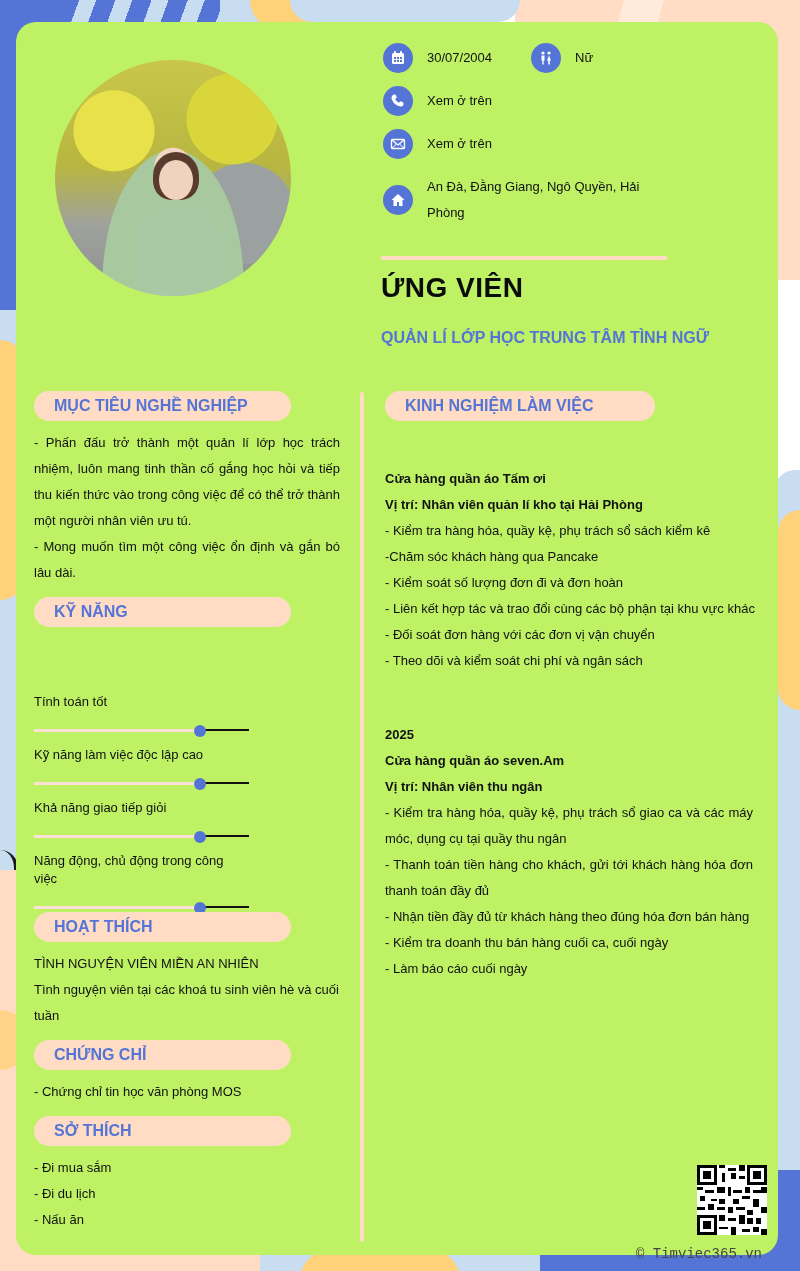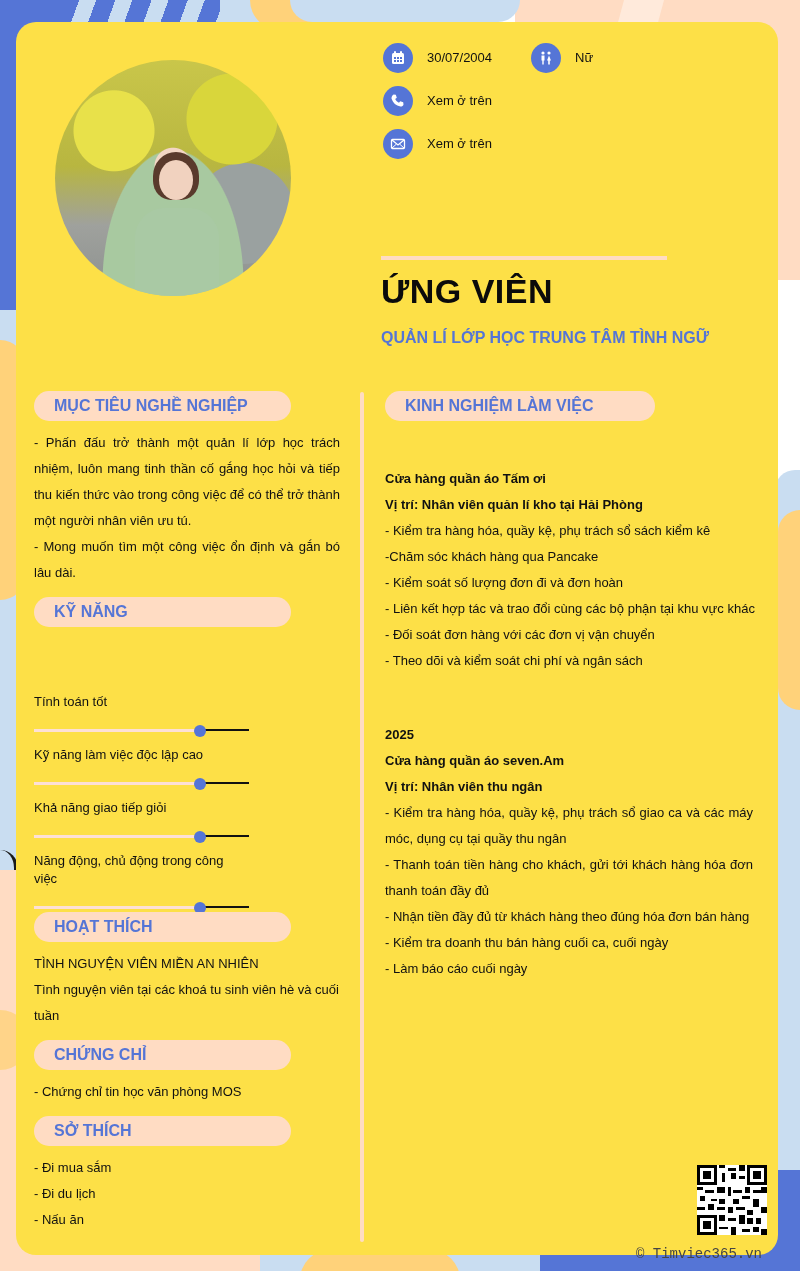--- a/index.html
+++ b/index.html
@@ -29,21 +29,21 @@
   .b-lightblue-right { left: 775px; top: 470px; width: 25px; height: 801px; background: #c9ddf1; border-radius: 20px 0 0 0; }
   .b-yellow-right { left: 778px; top: 510px; width: 22px; height: 200px; background: #ffd27a; border-radius: 30px 0 0 30px; }
   .b-blue-bottom-right { left: 540px; top: 1170px; width: 260px; height: 101px; background: #5575d6; border-radius: 80px 0 0 0; }
   .b-lightblue-bottom { left: 260px; top: 1230px; width: 320px; height: 41px; background: #c9ddf1; }
   .b-yellow-bottom { left: 300px; top: 1250px; width: 160px; height: 30px; background: #ffd27a; border-radius: 80px 80px 0 0; }
   .b-peach-bottom { left: 0; top: 1240px; width: 270px; height: 31px; background: #ffdcc3; }
 
   
   .card {
     position: absolute; left: 16px; top: 22px; width: 762px; height: 1233px;
-    background: #fde047; border-radius: 20px;
+    background: #bef264; border-radius: 20px;
   }
   .avatar {
     position: absolute; left: 39px; top: 38px; width: 236px; height: 236px; border-radius: 50%;
     overflow: hidden;
     background:
       radial-gradient(circle at 50% 45%, #f3d6c4 0 18px, transparent 19px),
       radial-gradient(ellipse at 50% 95%, #a8c9a0 0 70px, transparent 71px),
       radial-gradient(circle at 25% 30%, #e8e14a 0 40px, transparent 41px),
       radial-gradient(circle at 75% 25%, #d9d63b 0 45px, transparent 46px),
       radial-gradient(circle at 80% 65%, #9aa1a0 0 50px, transparent 51px),
@@ -56,21 +56,21 @@
   
   .contact-row { position: absolute; display: flex; align-items: center; font-size: 13px; color: #111; }
   .icon-circle {
     width: 30px; height: 30px; border-radius: 50%; background: #5575d6; color: #fff;
     display: flex; align-items: center; justify-content: center; flex: 0 0 30px;
   }
   .icon-circle svg { width: 16px; height: 16px; fill: #fff; }
   .contact-text { margin-left: 14px; line-height: 26px; }
 
   .name-line { position: absolute; left: 365px; top: 234px; width: 286px; height: 4px; background: #ffdcc3; }
-  .name { position: absolute; left: 365px; top: 250px; font-size: 34px; font-weight: 700; letter-spacing: .5px; color: #0b0b0b; }
+  .name { position: absolute; left: 365px; top: 250px; font-size: 28px; font-weight: 700; letter-spacing: .5px; color: #0b0b0b; }
   .job-title { position: absolute; left: 365px; top: 307px; font-size: 16px; font-weight: 700; color: #5575d6; }
 
   .divider { position: absolute; left: 344px; top: 370px; width: 4px; height: 850px; background: #ffdcc3; border-radius: 2px; }
 
   
   .sec-head {
     position: absolute; height: 30px; width: 257px; border-radius: 15px; background: #ffdcc3;
     color: #5575d6; font-weight: 700; font-size: 16px; line-height: 30px; padding-left: 20px;
   }
   .para { position: absolute; font-size: 13px; line-height: 26px; color: #111; }
@@ -162,20 +162,31 @@
   </div>
   <div class="contact-row" style="left:367px; top:107px;">
     <span class="icon-circle">
       <svg viewBox="0 0 16 16">
           <rect x="1.5" y="3.5" width="13" height="9" rx="1" fill="none" stroke="#fff" stroke-width="1.3"></rect>
           <path d="M2 4l6 5 6-5" fill="none" stroke="#fff" stroke-width="1.3"></path>
           <path d="M2 12l4.5-4M14 12l-4.5-4" stroke="#fff" stroke-width="1"></path>
         </svg>
     </span>
     <span class="contact-text">Xem ở trên</span>
+  </div>
+  <div class="contact-row" style="left:367px; top:152px; align-items:center;">
+    <span class="icon-circle">
+      <svg viewBox="0 0 16 16">
+          <path d="M8 2L1.5 8h2v6h3.5v-4h2v4h3.5V8h2z"></path>
+        </svg>
+    </span>
+    <span class="contact-text">
+      <span style="display:block">An Đà, Đằng Giang, Ngô Quyền, Hải</span>
+      <span style="display:block">Phòng</span>
+    </span>
   </div>
 
   <div class="name-line"></div>
   <div class="name">ỨNG VIÊN</div>
   <div class="job-title">QUẢN LÍ LỚP HỌC TRUNG TÂM TÌNH NGỮ</div>
 
   <div class="divider"></div>
 
   <div class="sec-head" style="left:18px; top:369px;">MỤC TIÊU NGHỀ NGHIỆP</div>
   <div class="para justify" style="left:18px; top:408px; width:306px;">

